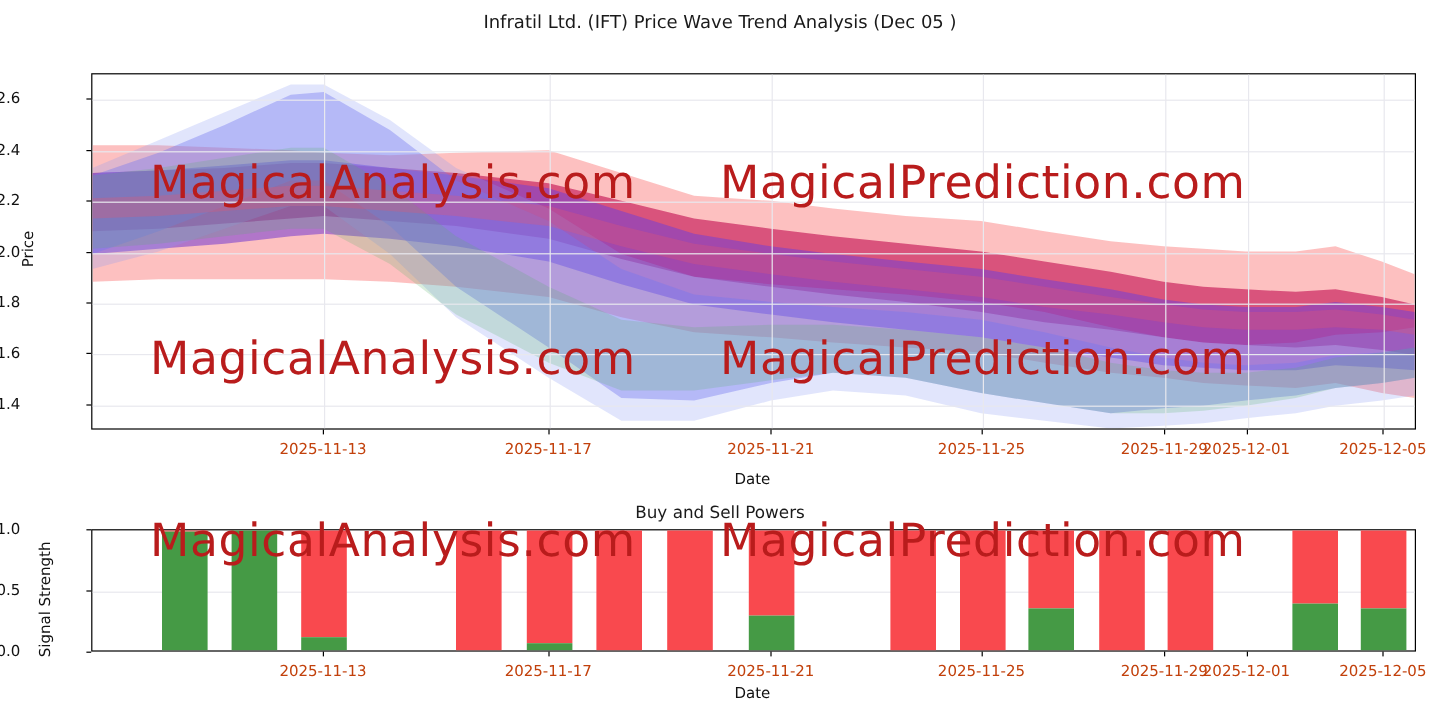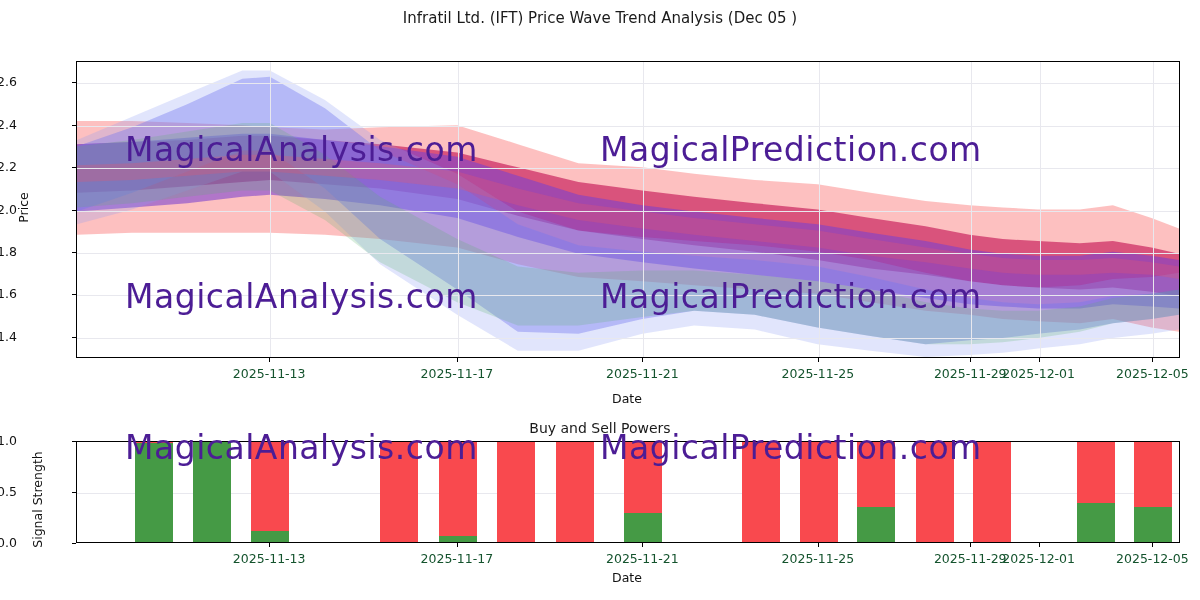--- a/index.html
+++ b/index.html
@@ -12,27 +12,27 @@
 
   
   .price-axes{position:absolute;left:76px;top:61px;width:1104px;height:297px;
               border:1px solid #000;box-sizing:border-box;background:#fff;overflow:hidden;}
   .grid-h{position:absolute;left:0;width:100%;height:1px;background:#e8e8ee;}
   .grid-v{position:absolute;top:0;height:100%;width:1px;background:#e8e8ee;}
 
   .ylab{position:absolute;right:1183px;font-size:12.5px;color:#111;white-space:nowrap;}
   .ytick{position:absolute;width:4px;height:1px;background:#000;}
 
-  .xlab{position:absolute;font-size:12.5px;color:#14532d;white-space:nowrap;transform:translateX(-50%);}
+  .xlab{position:absolute;font-size:12.5px;color:#c2410c;white-space:nowrap;transform:translateX(-50%);}
   .xtick{position:absolute;width:1px;height:4px;background:#000;}
 
   .axis-name{position:absolute;font-size:12.5px;color:#111;}
   .ytitle{transform:rotate(-90deg);transform-origin:center center;white-space:nowrap;}
 
-  .wm{position:absolute;font-size:33px;color:#4c1d95;white-space:nowrap;
+  .wm{position:absolute;font-size:38px;color:#b91c1c;white-space:nowrap;
       pointer-events:none;letter-spacing:.5px;font-family:"DejaVu Sans",sans-serif;}
 
   svg.band-layer{position:absolute;left:0;top:0;width:100%;height:100%;}
 
   
   .sig-title{position:absolute;left:0;top:420px;width:1200px;text-align:center;
              font-size:14px;color:#1a1a1a;}
   .sig-axes{position:absolute;left:76px;top:441px;width:1104px;height:102px;
             border:1px solid #000;box-sizing:border-box;background:#fff;overflow:hidden;}
   .bar{position:absolute;bottom:0;}

